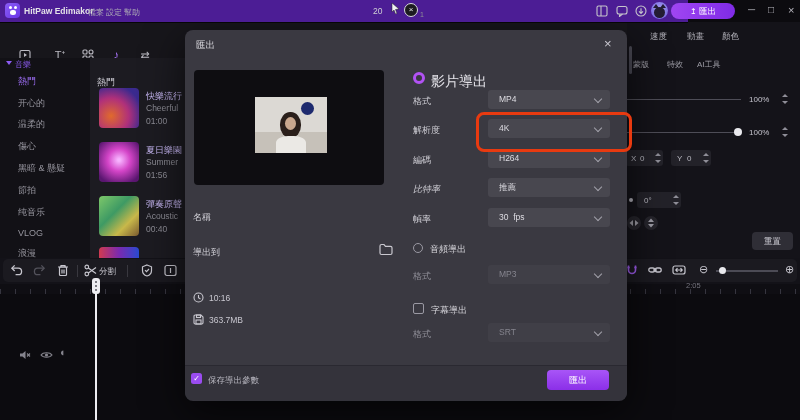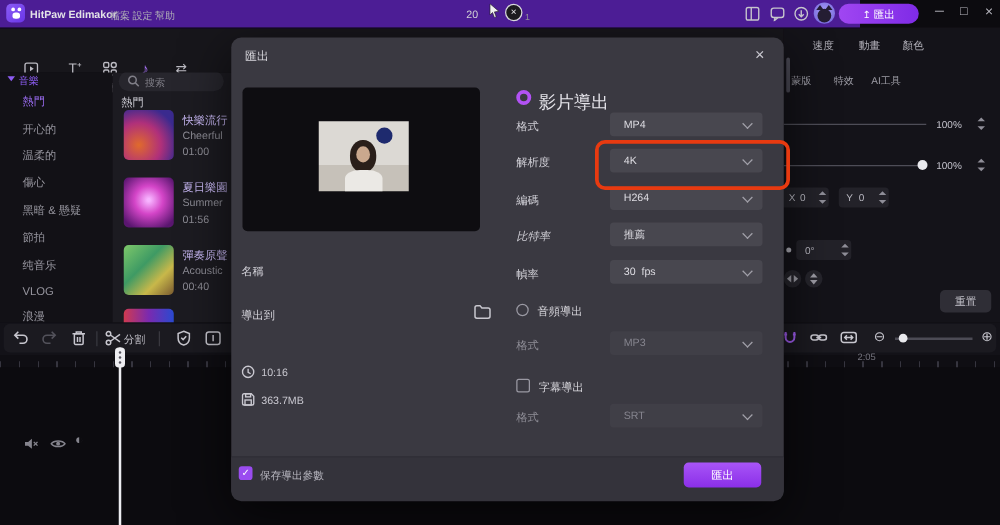--- a/index.html
+++ b/index.html
@@ -195,29 +195,20 @@
     <span class="txt sideitem" style="top:60px;">温柔的</span>
     <span class="txt sideitem" style="top:82px;">傷心</span>
     <span class="txt sideitem" style="top:104px;">黑暗 &amp; 懸疑</span>
     <span class="txt sideitem" style="top:126px;">節拍</span>
     <span class="txt sideitem" style="top:148px;">纯音乐</span>
     <span class="txt sideitem" style="top:170px;">VLOG</span>
     <span class="txt sideitem" style="top:189px;">浪漫</span>
   </div>
 
   <div class="abs musicpanel">
-    <div class="search">
-      <span class="abs" style="left:7px;top:3px;">
-        <svg width="10" height="10" viewBox="0 0 10 10" stroke="#807f88" fill="none" stroke-width="1.2">
-            <circle cx="4" cy="4" r="3"></circle>
-            <line x1="6.3" y1="6.3" x2="9" y2="9"></line>
-          </svg>
-      </span>
-      <span>搜索</span>
-    </div>
     <span class="msec">熱門</span>
 
     <div class="mitem" style="top:30px;">
       <div class="mthumb" style="background:radial-gradient(circle at 30% 70%,#e06a2c,#b0307a 45%,#3a2a8e 80%);"></div>
       <span class="mtitle">快樂流行</span>
       <span class="msub">Cheerful</span>
       <span class="mdur">01:00</span>
     </div>
     <div class="mitem" style="top:84px;">
       <div class="mthumb" style="background:radial-gradient(circle at 50% 45%,#f7b3ff 4%,#d445c8 38%,#5a1670 85%);"></div>

